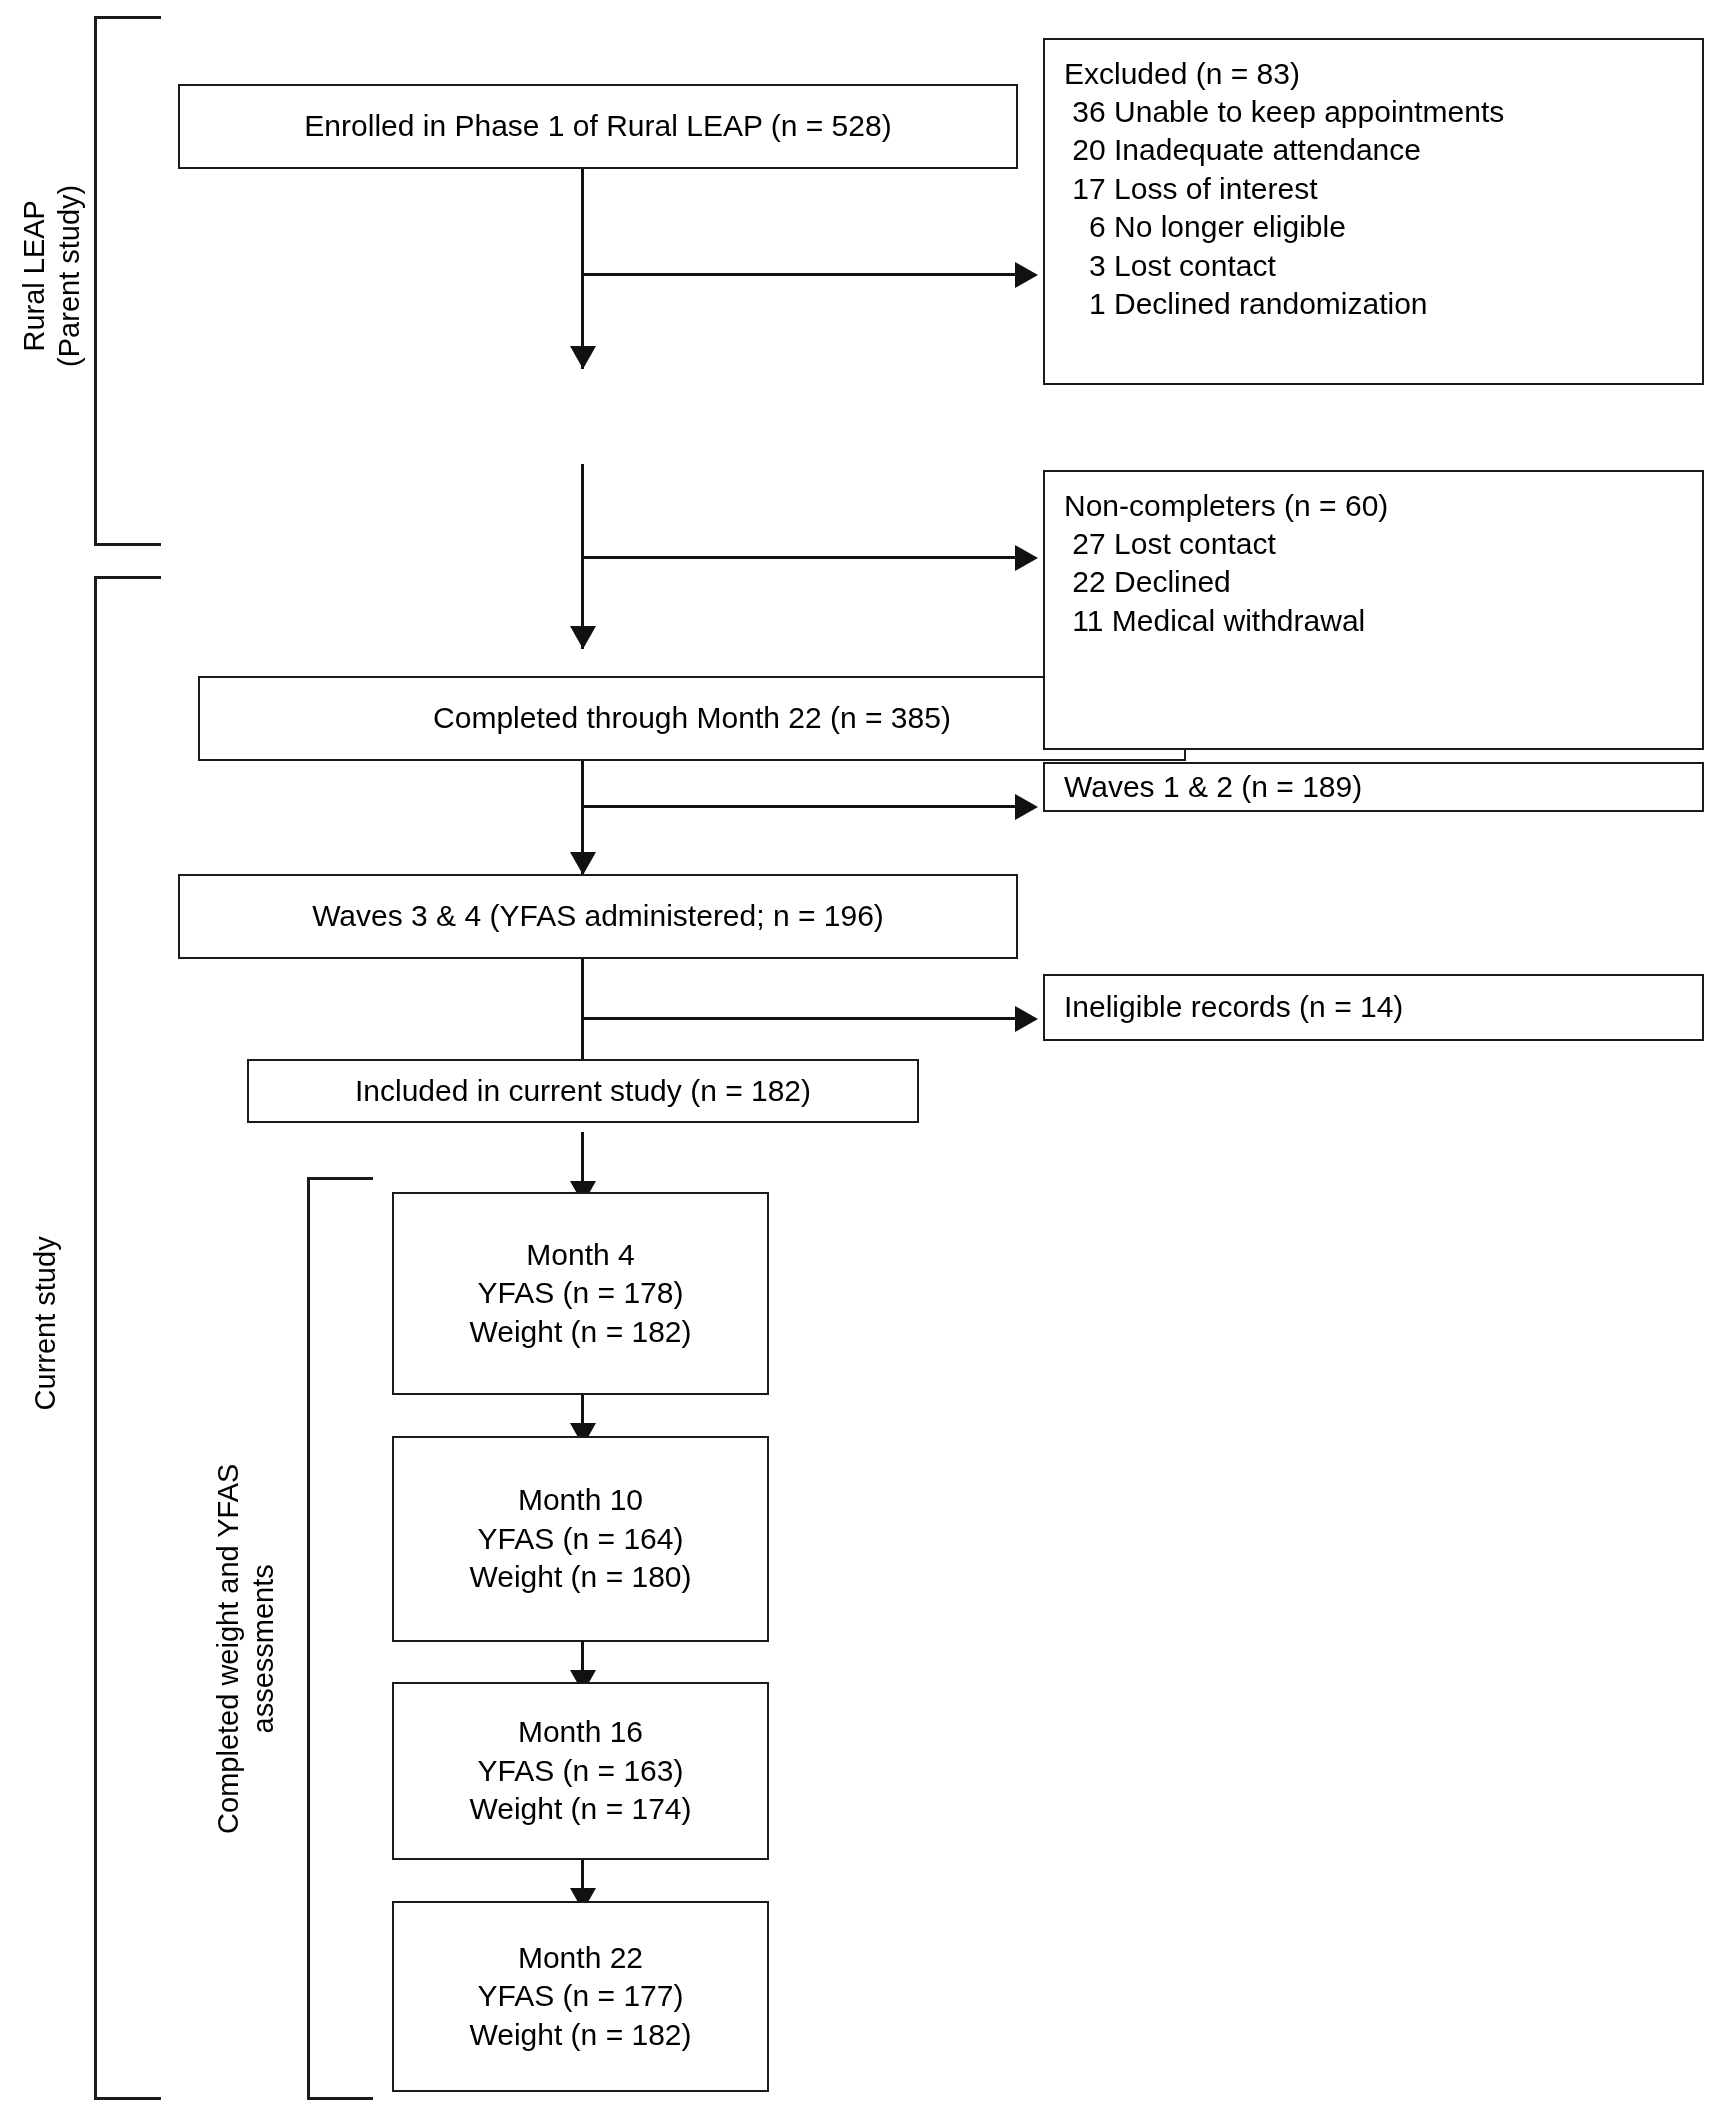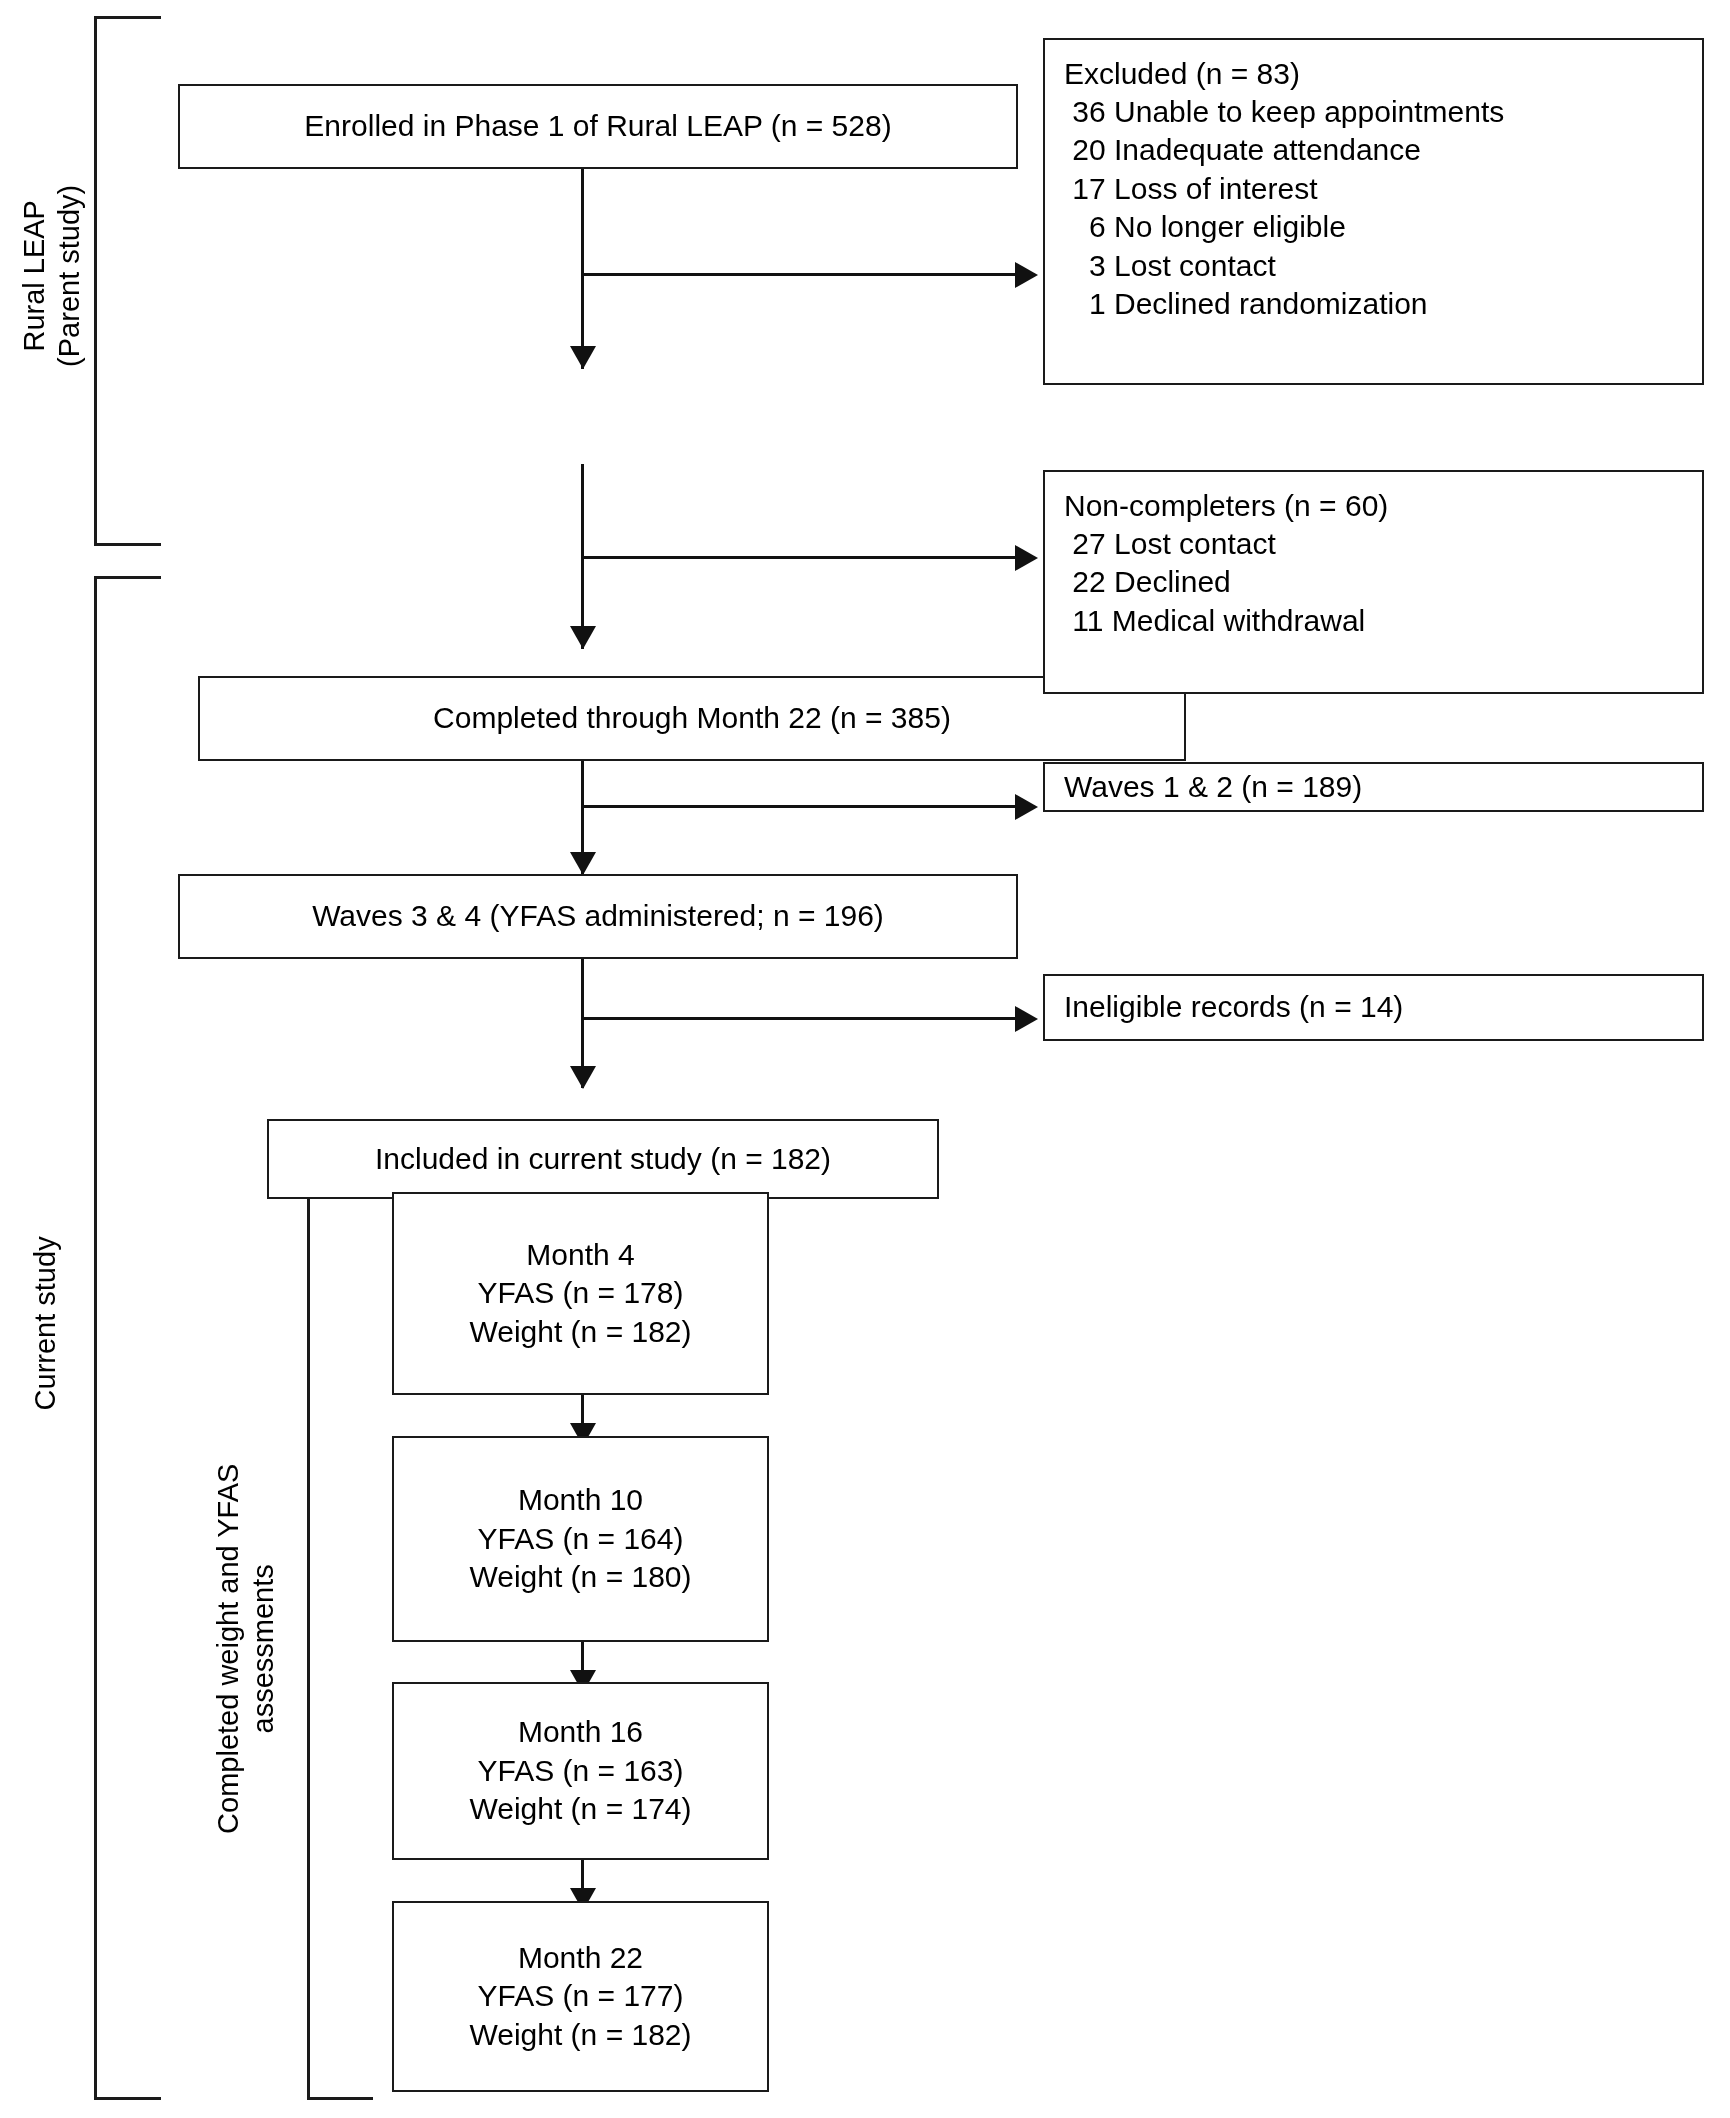--- a/index.html
+++ b/index.html
@@ -133,31 +133,31 @@
   <div class="vline" style="left:581px; top:1860px; height:40px;"></div>
   <div class="arrow-down" style="left:570px; top:1888px;"></div>
 
   <div class="box" style="left:178px; top:44px; width:840px; height:85px;margin-top:40px;">Enrolled in Phase 1 of Rural LEAP (n = 528)</div>
 
 
   <div class="box" style="left:178px; top:676px; width:988px; height:85px;margin-left:20px;">Completed through Month 22 (n = 385)</div>
 
   <div class="box" style="left:178px; top:874px; width:840px; height:85px;">Waves 3 &amp; 4 (YFAS administered; n = 196)</div>
 
-  <div class="box" style="left:247px; top:1119px; width:672px; height:80px;margin-left:20px;">Included in current study (n = 182)</div>
+  <div class="box" style="left:247px; top:1059px; width:672px; height:64px;">Included in current study (n = 182)</div>
 
   <div class="box left-align" style="left:1043px; top:38px; width:661px; height:347px;">Excluded (n = 83)
  36 Unable to keep appointments
  20 Inadequate attendance
  17 Loss of interest
    6 No longer eligible
    3 Lost contact
    1 Declined randomization</div>
 
-  <div class="box left-align" style="left:1043px; top:470px; width:661px; height:224px;">Non-completers (n = 60)
+  <div class="box left-align" style="left:1043px; top:470px; width:661px; height:280px;">Non-completers (n = 60)
  27 Lost contact
  22 Declined
  11 Medical withdrawal</div>
 
   <div class="box left-align" style="left:1043px; top:762px; width:661px; height:50px; align-items:center; padding-top:0;">Waves 1 &amp; 2 (n = 189)</div>
 
   <div class="box left-align" style="left:1043px; top:974px; width:661px; height:67px; align-items:center; padding-top:0;">Ineligible records (n = 14)</div>
 
   <div class="box" style="left:392px; top:1192px; width:377px; height:203px;">Month 4
 YFAS (n = 178)

